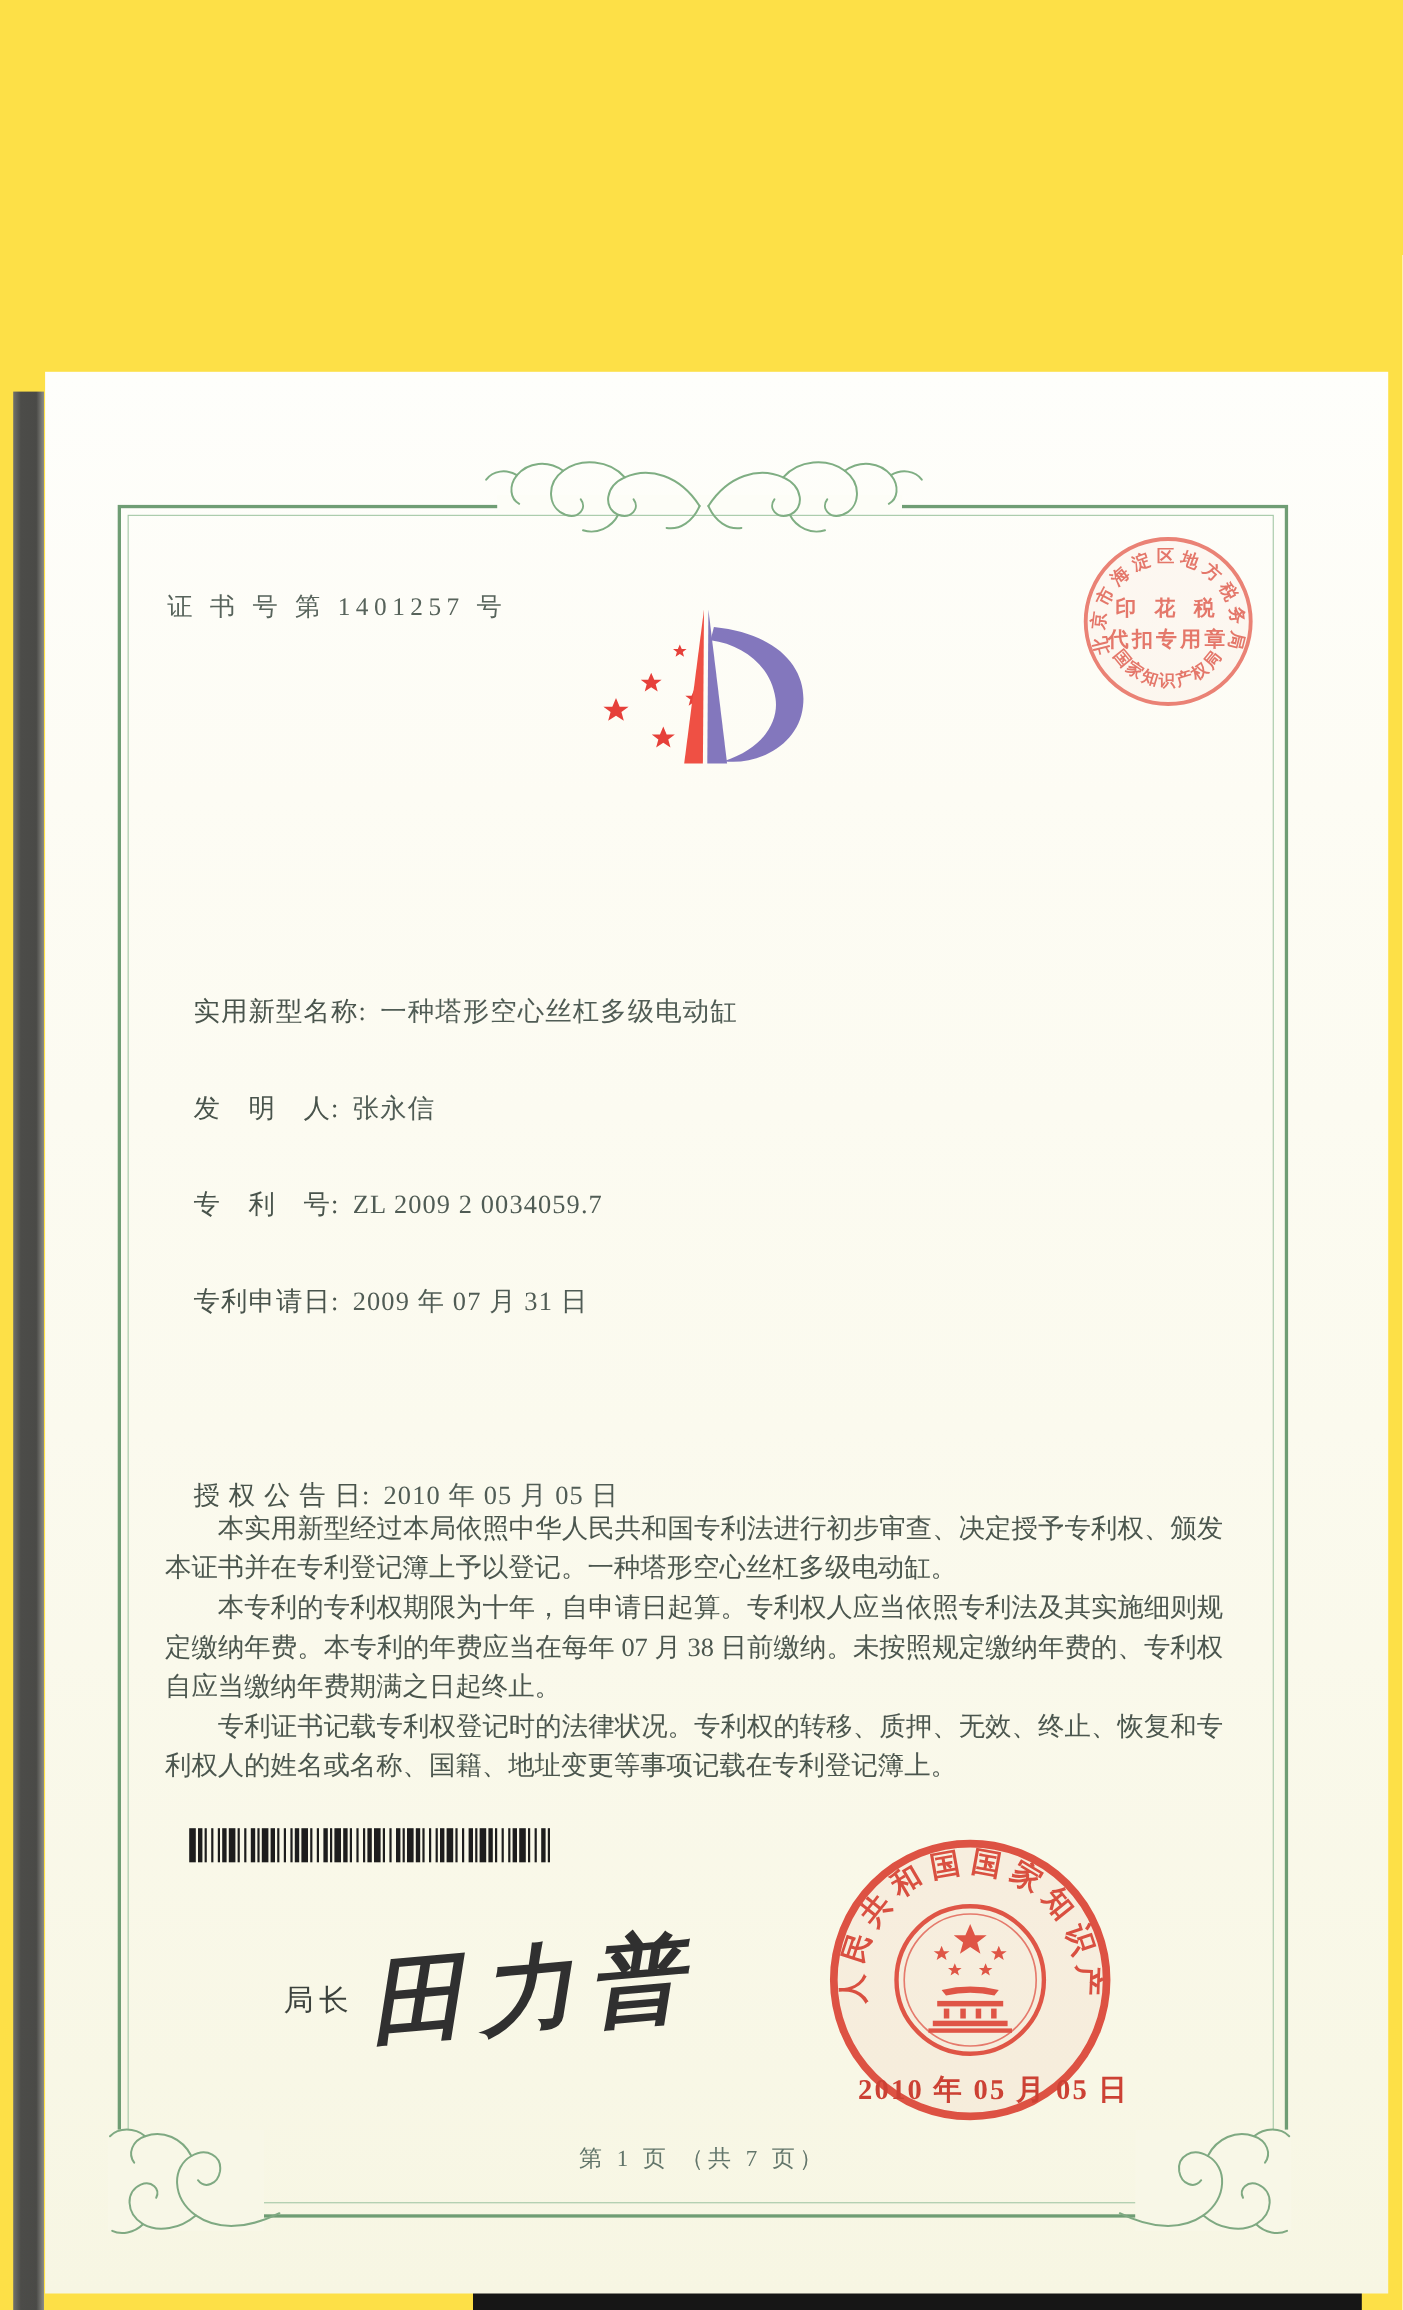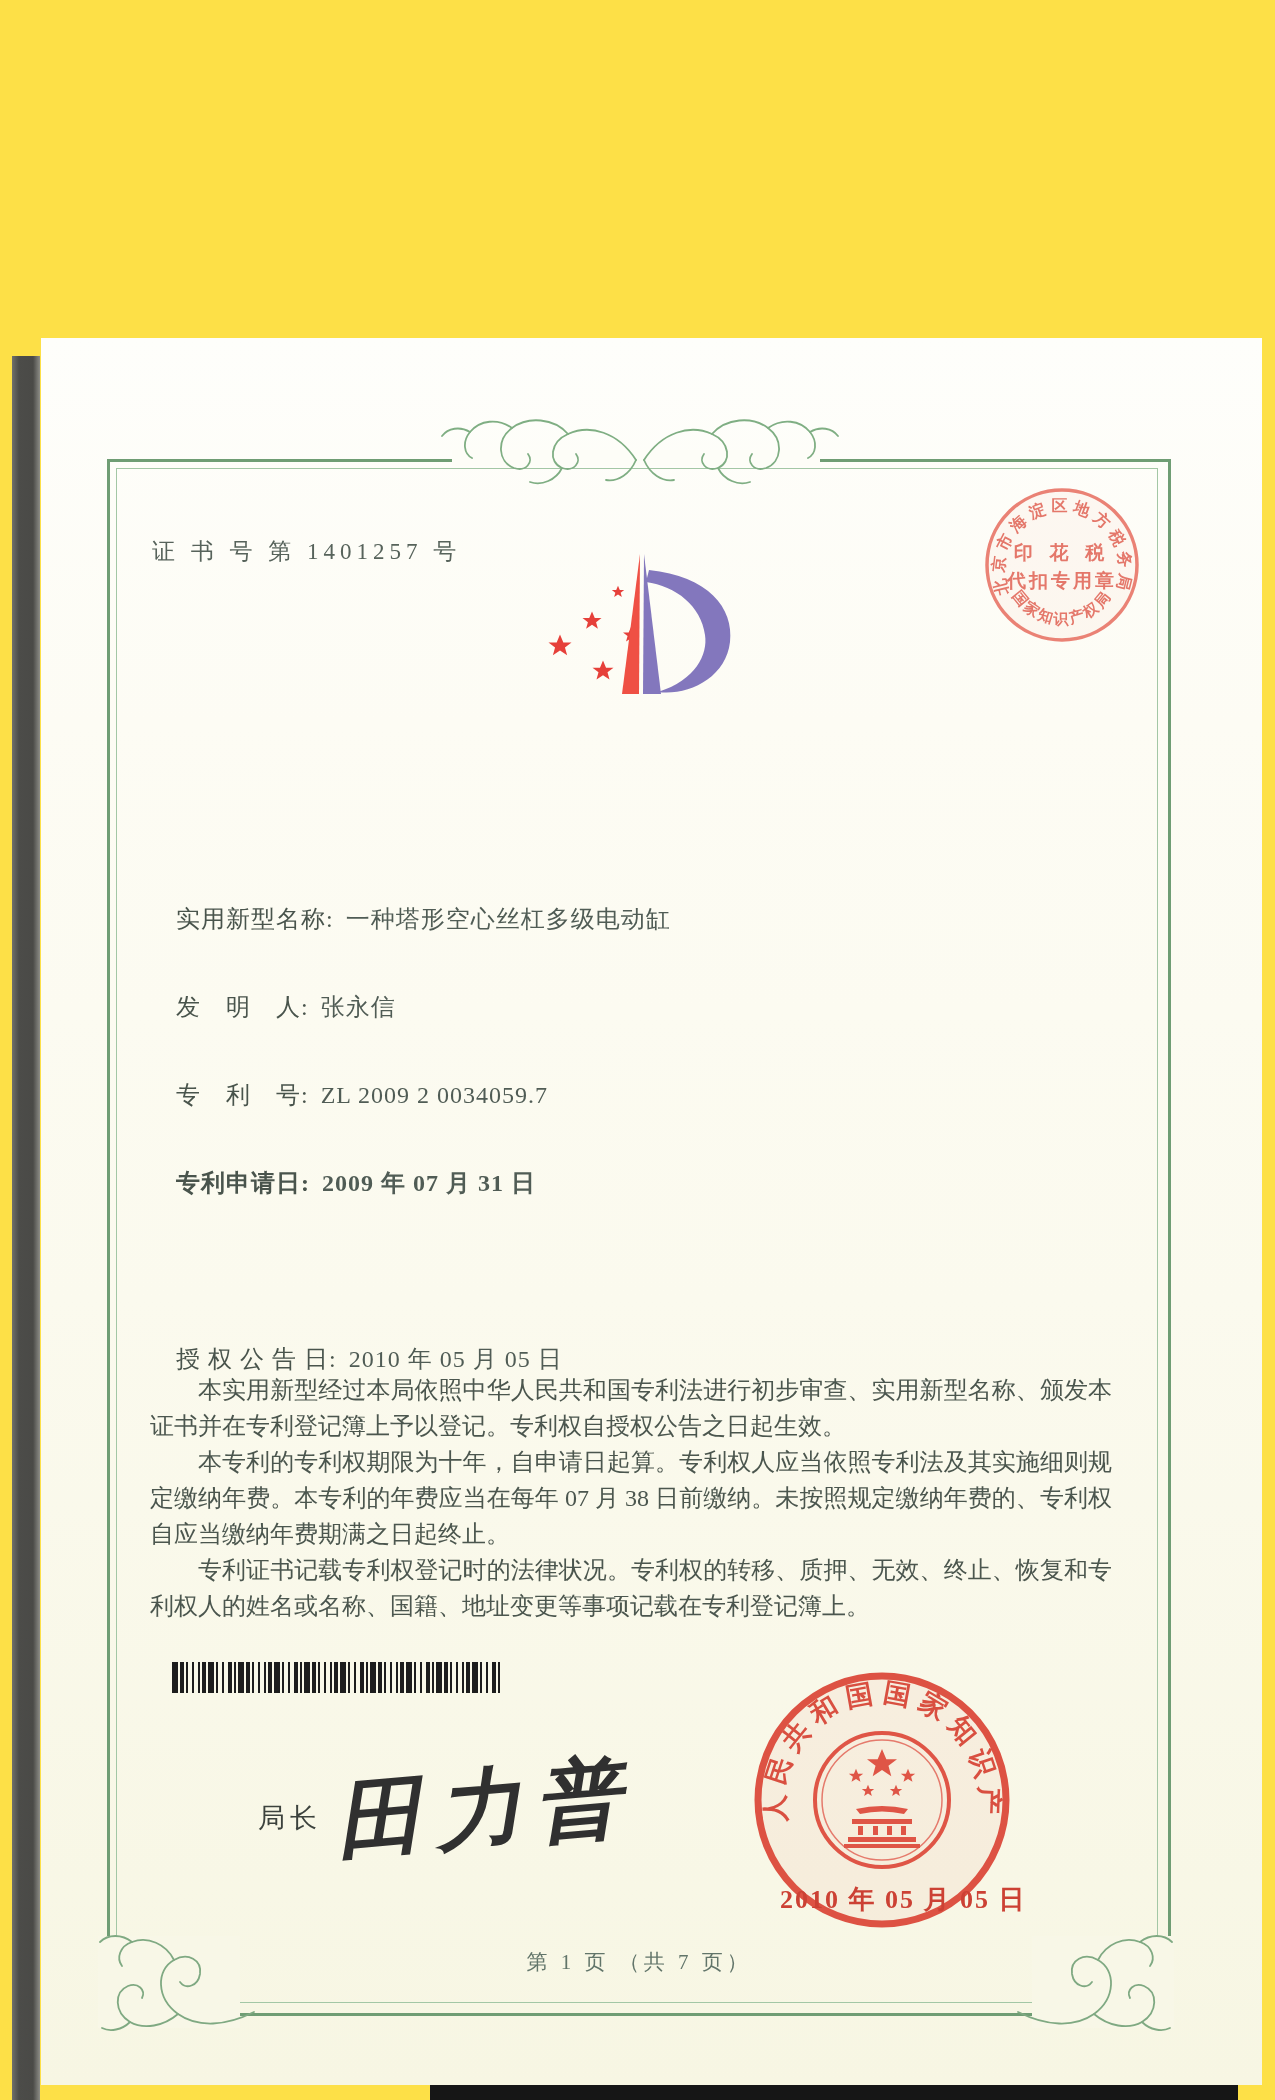--- a/index.html
+++ b/index.html
@@ -119,29 +119,29 @@
 
   <div class="field-row" style="top:964px;">
     <span class="lbl">发　明　人:</span><span class="val">张永信</span>
   </div>
   <div class="field-row" style="top:876px;">
     <span class="lbl">实用新型名称:</span><span class="val">一种塔形空心丝杠多级电动缸</span>
   </div>
   <div class="field-row" style="top:1052px;">
     <span class="lbl">专　利　号:</span><span class="val">ZL 2009 2 0034059.7</span>
   </div>
-  <div class="field-row" style="top:1140px;font-weight:bold;">
+  <div class="field-row" style="top:1140px;">
     <span class="lbl">专利申请日:</span><span class="val">2009 年 07 月 31 日</span>
   </div>
   <div class="field-row" style="top:1316px;">
     <span class="lbl">授 权 公 告 日:</span><span class="val">2010 年 05 月 05 日</span>
   </div>
 
   <div class="abs" id="paragraphs">
-    <p>本实用新型经过本局依照中华人民共和国专利法进行初步审查、实用新型名称、颁发本证书并在专利登记簿上予以登记。专利权自授权公告之日起生效。</p>
+    <p>本实用新型经过本局依照中华人民共和国专利法进行初步审查、决定授予专利权、颁发本证书并在专利登记簿上予以登记。一种塔形空心丝杠多级电动缸。</p>
     <p>本专利的专利权期限为十年，自申请日起算。专利权人应当依照专利法及其实施细则规定缴纳年费。本专利的年费应当在每年 07 月 38 日前缴纳。未按照规定缴纳年费的、专利权自应当缴纳年费期满之日起终止。</p>
     <p>专利证书记载专利权登记时的法律状况。专利权的转移、质押、无效、终止、恢复和专利权人的姓名或名称、国籍、地址变更等事项记载在专利登记簿上。</p>
   </div>
 
   <div class="abs" id="barcode">
       <div style="position: absolute; top: 0px; height: 100%; background: rgb(29, 29, 29); left: 0px; width: 6px;"></div>
       <div style="position: absolute; top: 0px; height: 100%; background: rgb(29, 29, 29); left: 8px; width: 4px;"></div>
       <div style="position: absolute; top: 0px; height: 100%; background: rgb(29, 29, 29); left: 14px; width: 2px;"></div>
       <div style="position: absolute; top: 0px; height: 100%; background: rgb(29, 29, 29); left: 20px; width: 2px;"></div>
       <div style="position: absolute; top: 0px; height: 100%; background: rgb(29, 29, 29); left: 26px; width: 2px;"></div>

